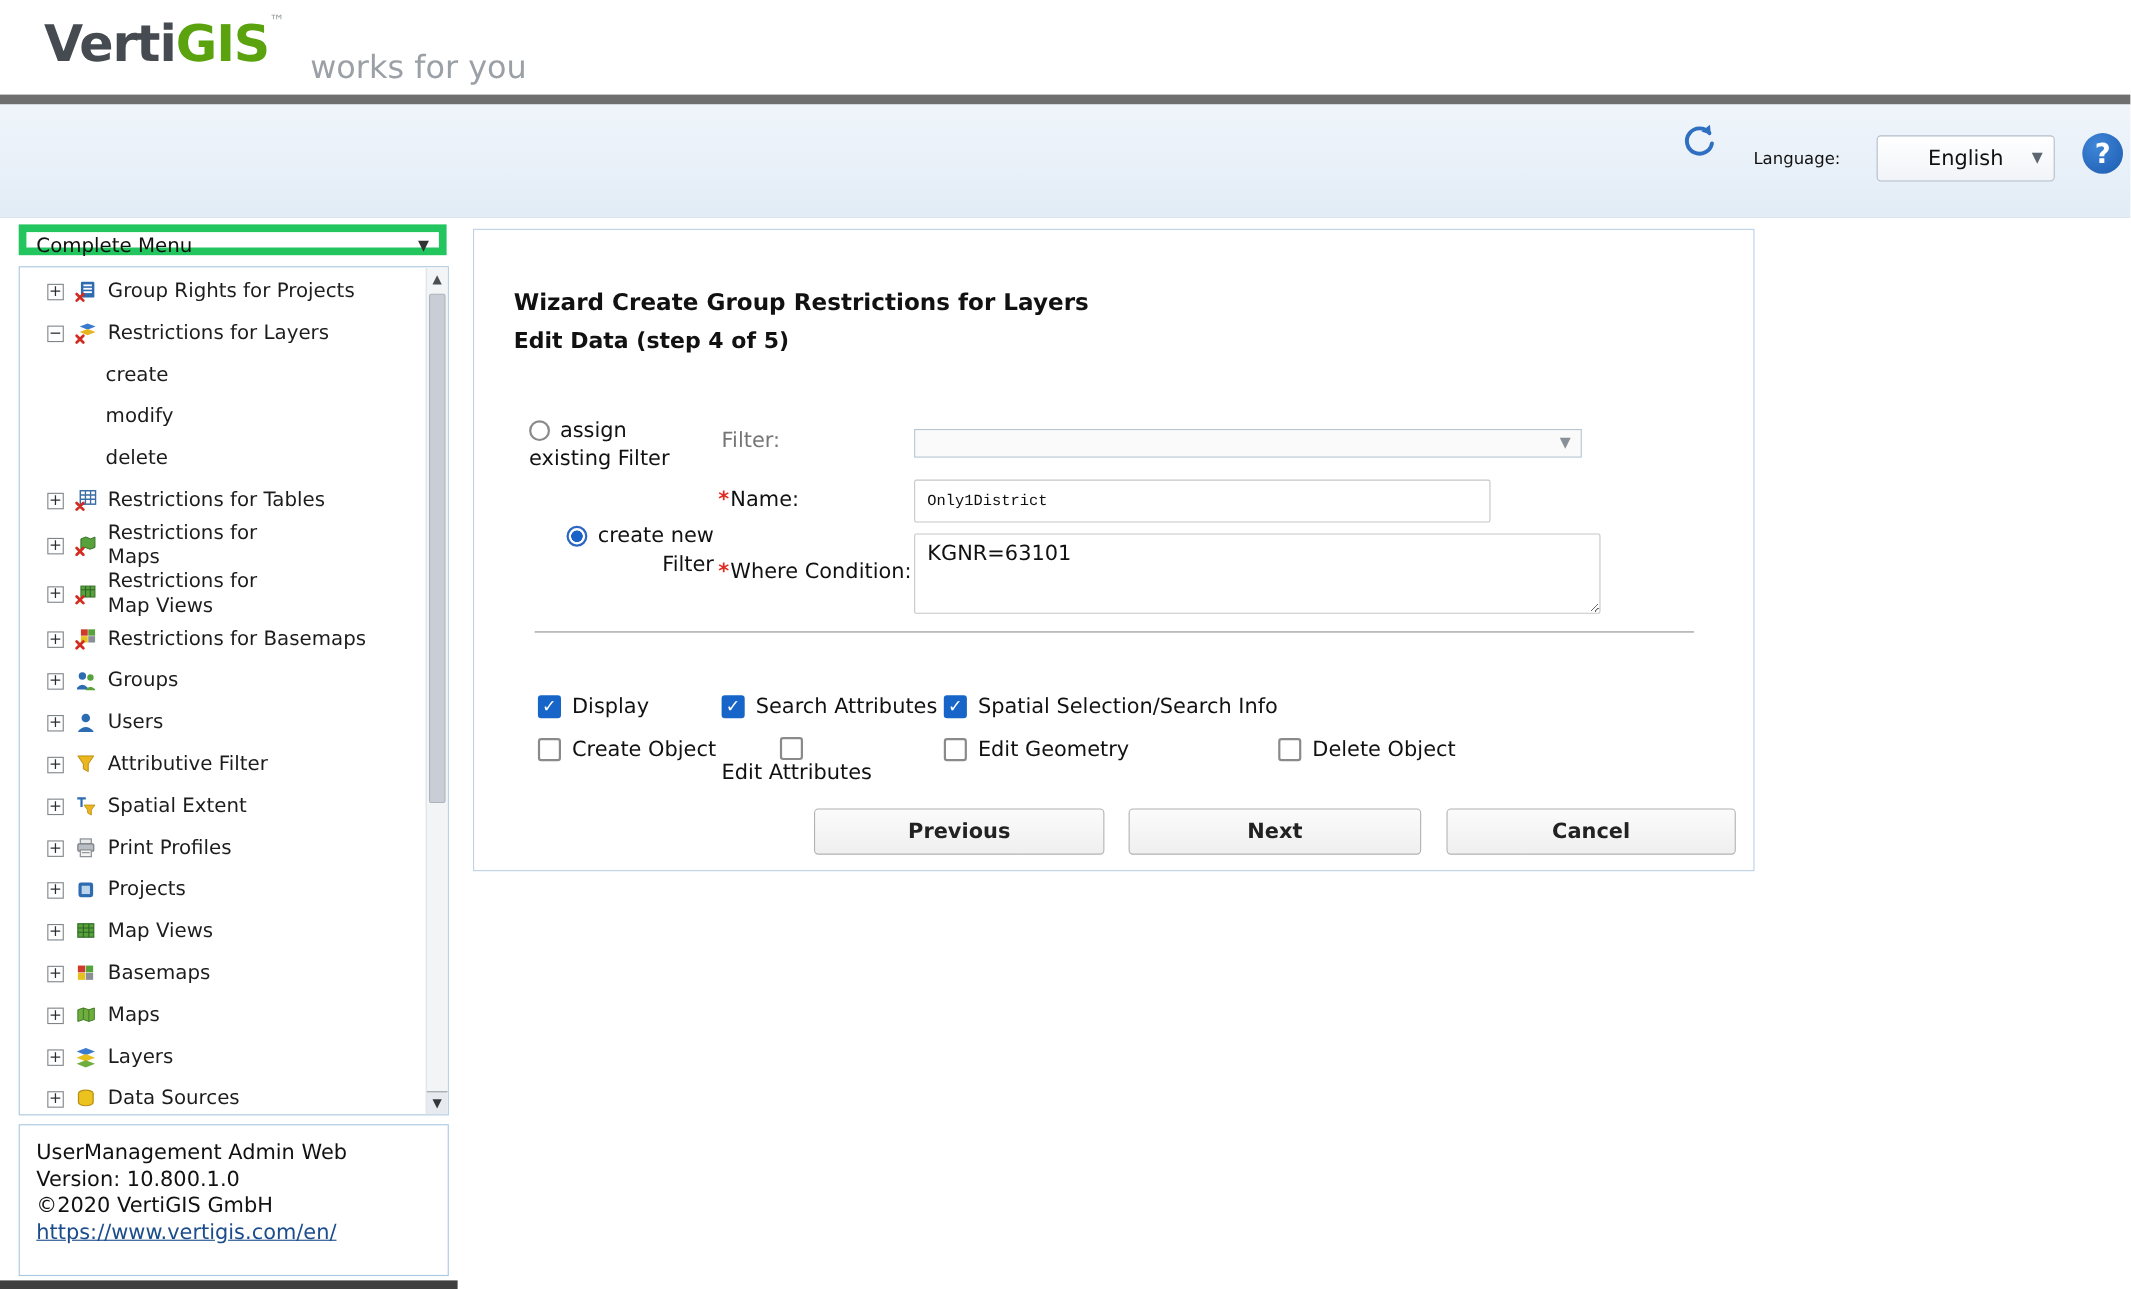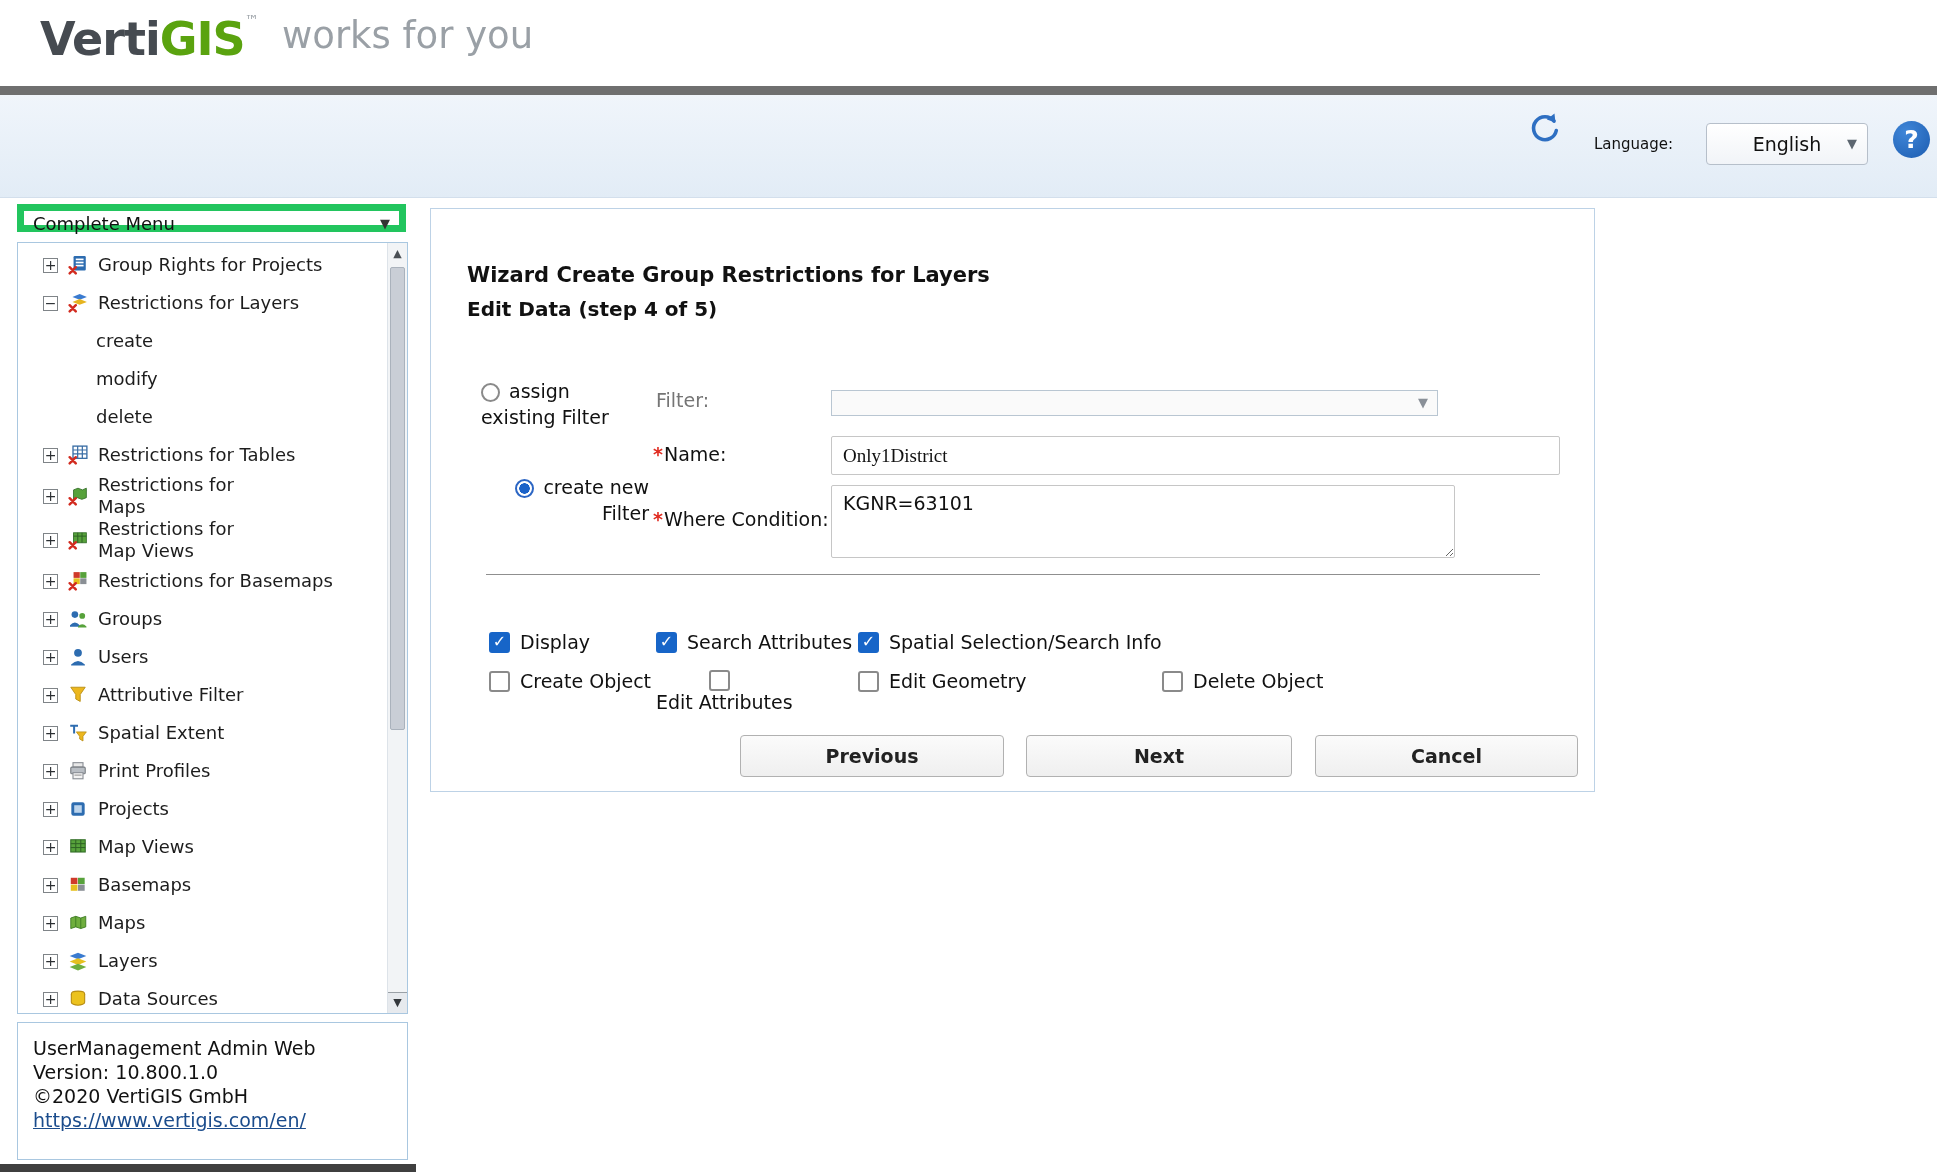--- a/index.html
+++ b/index.html
@@ -7,21 +7,21 @@
   .page {
     position: relative; width: 1937px; height: 1172px; overflow: hidden;
     background:#fff; font-family:"DejaVu Sans","Liberation Sans",sans-serif; color:#111;
   }
   
   .hdr { position:absolute; left:0; top:0; width:100%; height:84px; background:#fff; }
   .logo { position:absolute; left:40px; top:12px; font-size:46px; font-weight:bold; letter-spacing:-1px; }
   .logo .p1 { color:#464b51; }
   .logo .p2 { color:#5aa30f; }
   .logo .tm { font-size:14px; color:#9aa0a6; vertical-align: top; font-weight:normal; }
-  .tagline { position:absolute; left:282px; top:14px; font-size:37px; color:#9aa0a6; }
+  .tagline { position:absolute; left:282px; top:44px; font-size:29px; color:#9aa0a6; }
   .hdr-bar { position:absolute; left:0; top:86px; width:100%; height:9px; background:#6f6f6f; }
   
   .subhdr { position:absolute; left:0; top:95px; width:100%; height:103px;
     background:linear-gradient(#f0f5fb,#e2ecf6); border-bottom:1px solid #d3dfec; }
   .userblock { position:absolute; left:25px; top:27px; width:230px; text-align:center;
     font-size:19px; line-height:25px; color:#101010; }
   .refresh { position:absolute; left:1527px; top:16px; width:36px; height:36px; cursor:pointer; }
   .lang-label { position:absolute; left:1594px; top:40px; font-size:15px;text-align:center; }
   .lang-select { position:absolute; left:1706px; top:28px; width:162px; height:42px;
     border:1px solid #b6bfca; border-radius:4px; background:linear-gradient(#ffffff,#f1f4f8);
@@ -62,23 +62,23 @@
   .radio { display:inline-block; width:19px; height:19px; border-radius:50%;
     border:2px solid #8a8a8a; background:#fff; vertical-align:-4px; margin-right:9px; }
   .radio.on { border-color:#2c66c4;
     background:radial-gradient(circle at 50% 50%, #1b62c8 0 5px, #fff 5.5px); }
   .flabel { position:absolute; font-size:19px; }
   .gray { color:#757575; }
   .req { color:#e02b20; font-weight:bold; margin-right:1px; }
   .fake-select { position:absolute; left:400px; top:181px; width:607px; height:26px;
     border:1px solid #b9c6d2; background:#fafafa; cursor:default; }
   .fake-select .chev { position:absolute; right:9px; top:0; line-height:24px; font-size:13px; color:#8a9098; }
-  .txt-input { position:absolute; left:400px; top:227px; width:729px; height:39px;
-    border:1px solid #c6c6c6; border-radius:2px; font-size:19px; padding:0 11px;
-    font-family:Liberation Serif, serif; color:#111; }
+  .txt-input { position:absolute; left:400px; top:227px; width:524px; height:39px;
+    border:1px solid #c6c6c6; border-radius:2px; font-size:14px; padding:0 11px;
+    font-family:Liberation Mono, monospace; color:#111; }
   .txt-area { position:absolute; left:400px; top:276px; width:624px; height:73px;
     border:1px solid #c6c6c6; border-radius:2px; font-size:19px; padding:6px 11px;
     font-family:"DejaVu Sans","Liberation Sans",sans-serif; color:#111; resize:both; overflow:auto; }
   .divider { position:absolute; left:55px; top:365px; width:1054px; border-top:1px solid #8f8f8f; }
   .cb-row { position:absolute; left:0; width:100%; height:30px; }
   .cb-item { position:absolute; top:0; display:flex; align-items:center; cursor:pointer;margin-top:37px; }
   .cbox { flex:none; width:21px; height:21px; border:2px solid #8a8a8a; border-radius:3px;
     background:#fff; margin-right:10px; display:flex; align-items:center; justify-content:center; }
   .cbox.on { border-color:#1765c8; background:#1765c8; }
   .cbox.on::after { content:"✓"; color:#fff; font-size:16px; font-weight:bold; line-height:1; }

